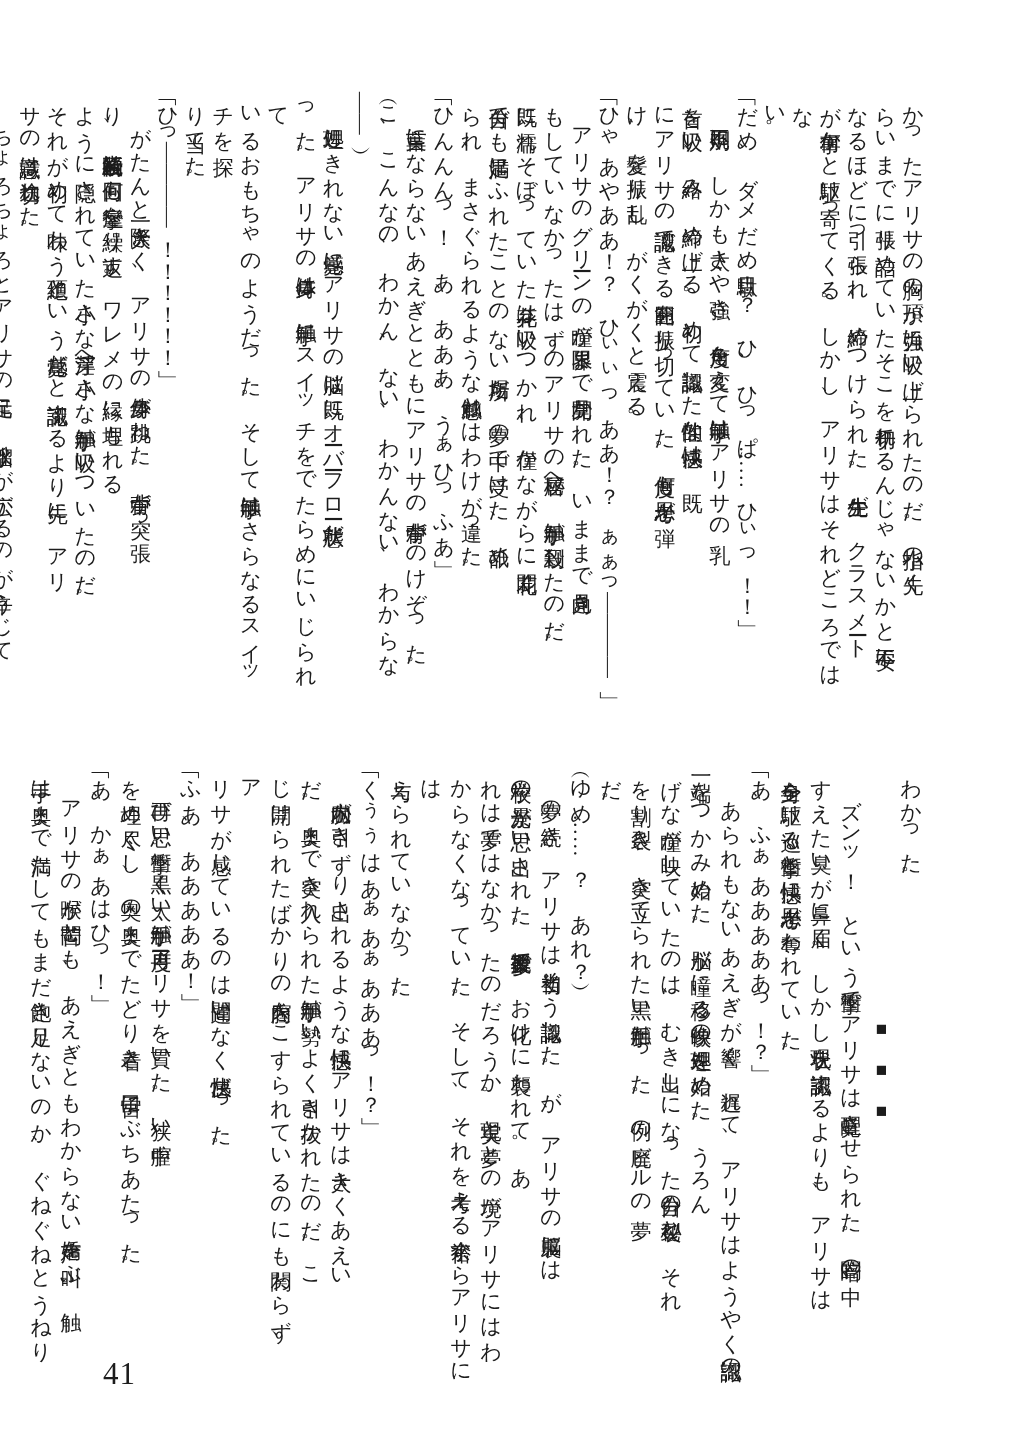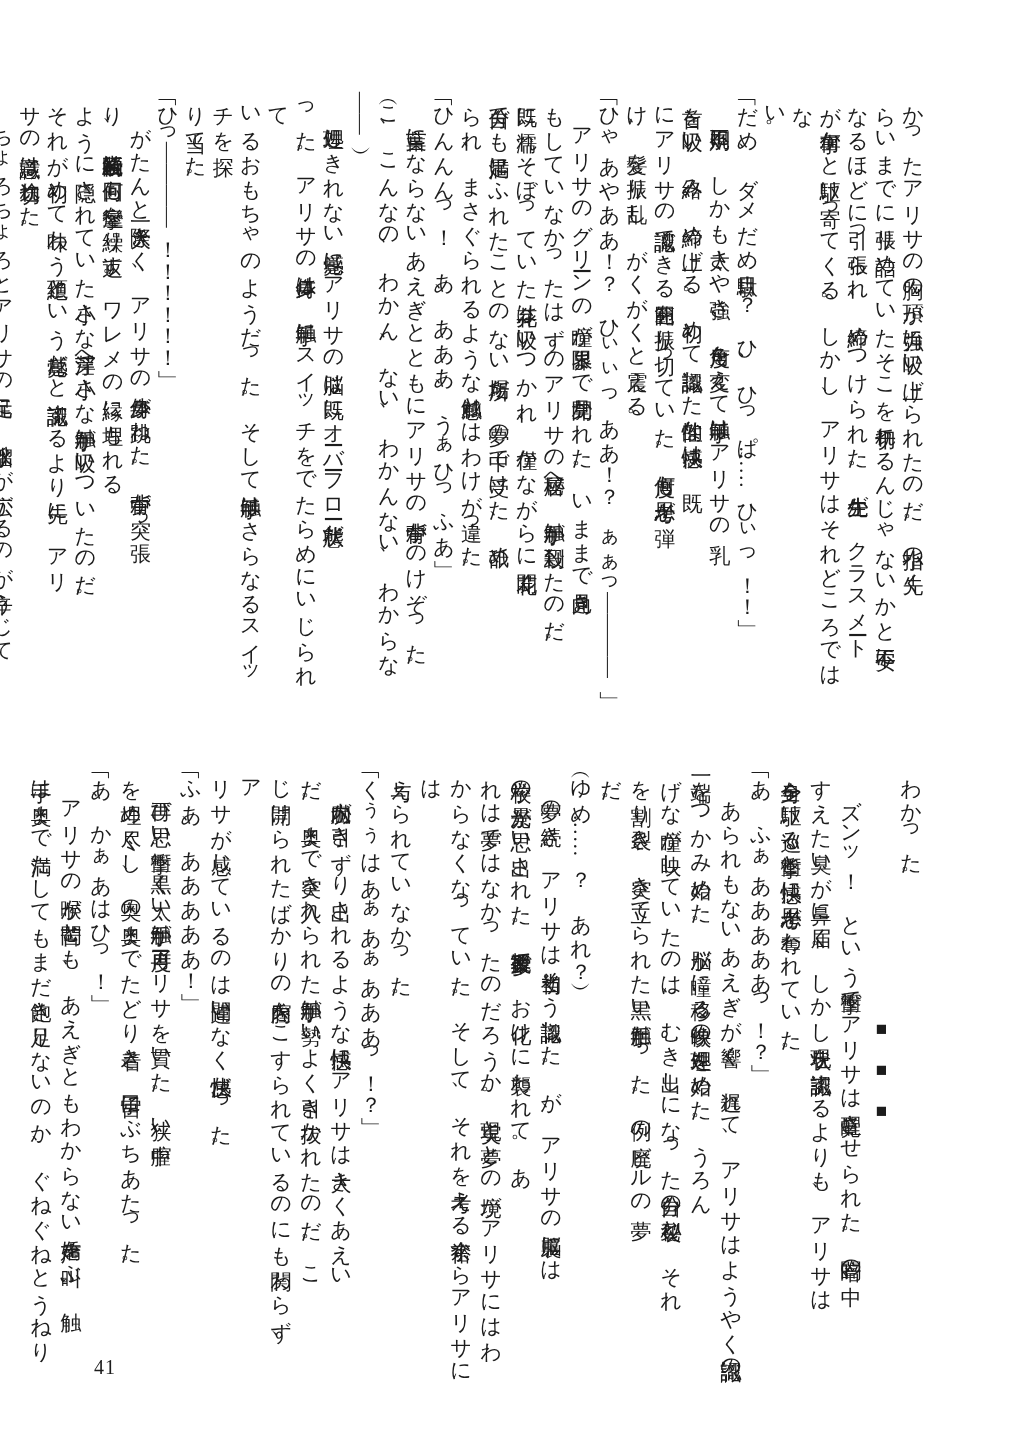--- a/index.html
+++ b/index.html
@@ -32,22 +32,22 @@
     width:842px;height:610px;
     line-height:30px;
   }
   .indent{text-indent:1em;}
   .separator{
     text-align:center;
     font-size:19px;
   }
   .page-number{
     position:absolute;
-    left:94px;top:1356px;
-    font-size:20px;
+    left:103px;top:1356px;
+    font-size:31px;
     letter-spacing:1px;
   }
 </style>
 </head>
 <body>
 
 <div class="page">
   <div class="vblock block-top">
       <p>かったアリサの胸の頂が強力に吸い上げられたのだ。小指の先く</p>
       <p>らいまでに張り詰めていたそこを千切れるんじゃないかと不安に</p>

